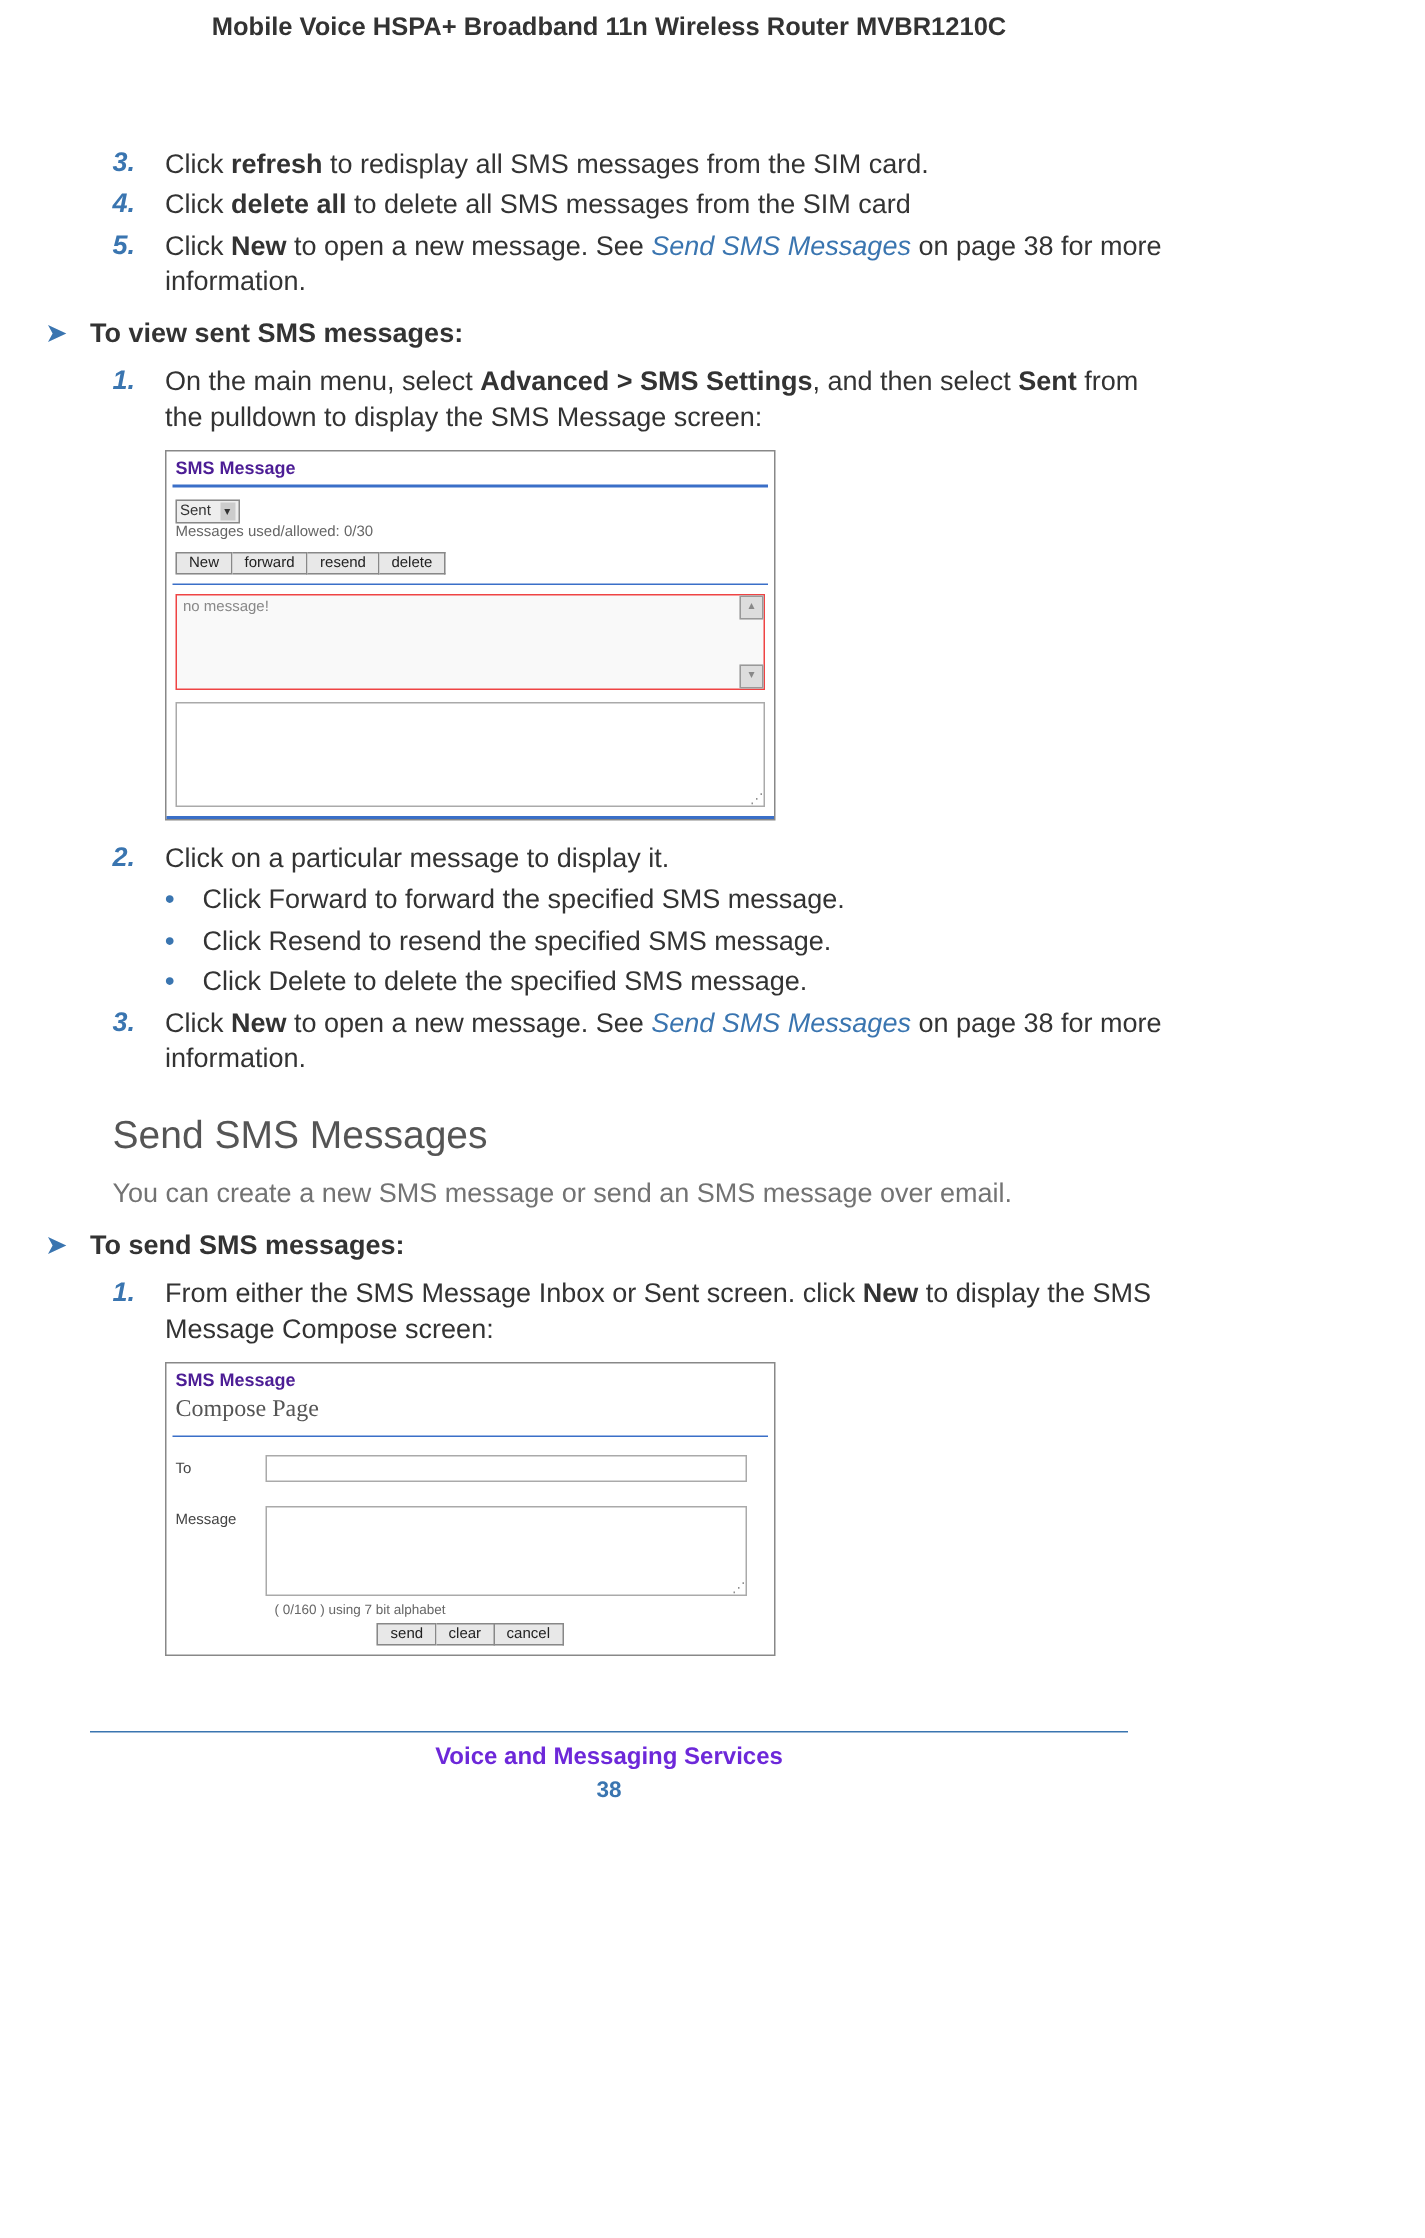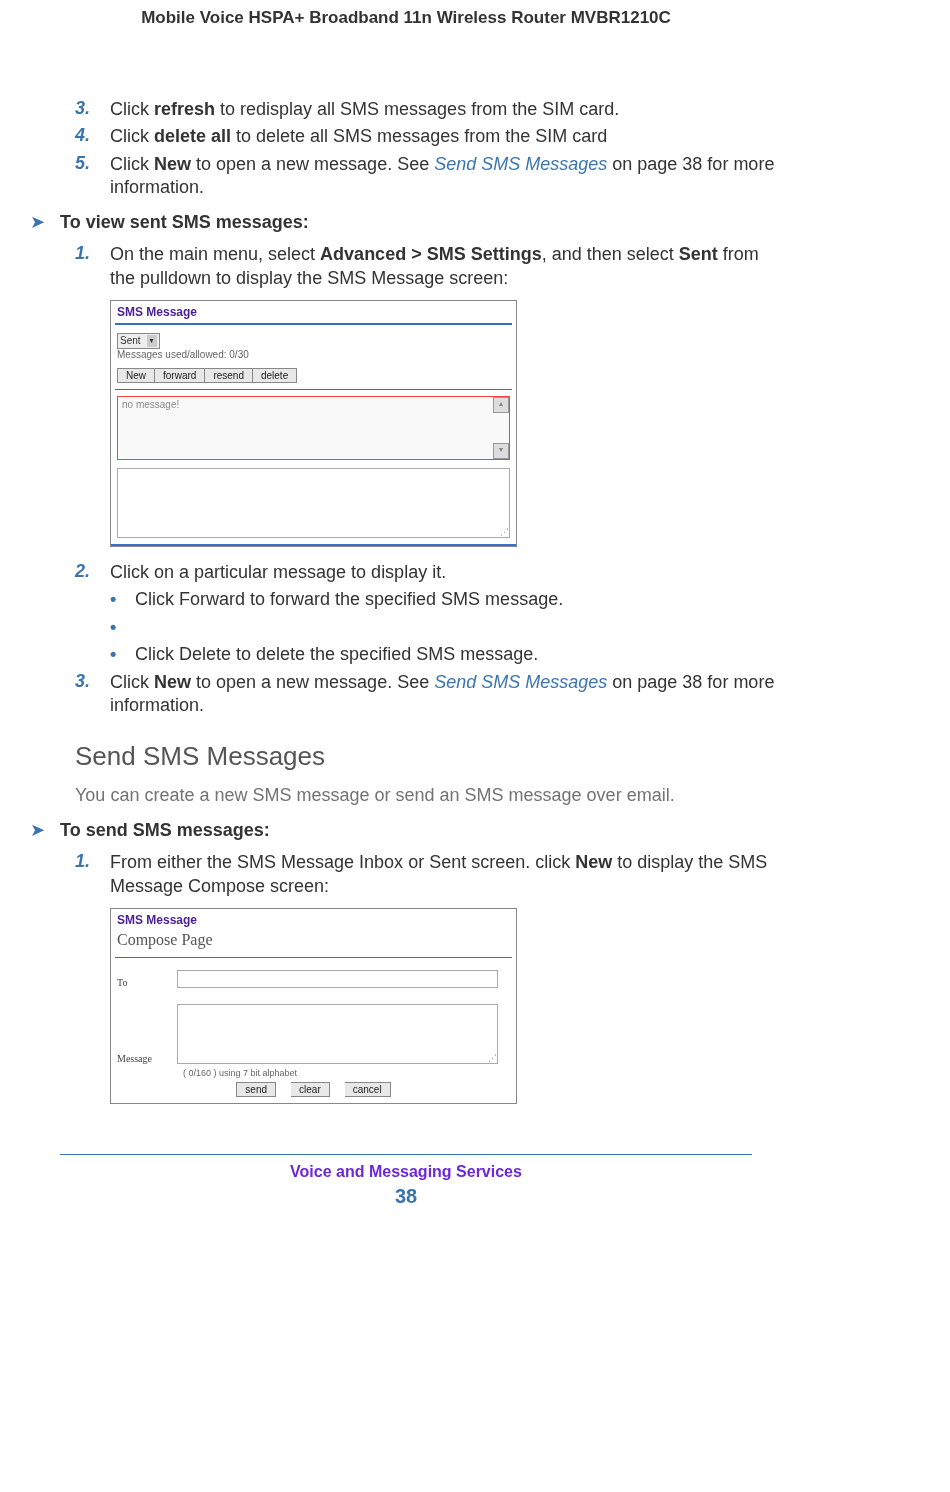--- a/index.html
+++ b/index.html
@@ -215,22 +215,21 @@
   }
   .compose-label {
     color: #555;
     font-size: 16px;
     padding: 2px 6px;
     font-family: Liberation Serif, serif;
   }
   .compose-row {
     display: flex;
     padding: 2px 6px;
-    align-items: flex-end;
-    font-family: Liberation Serif, serif;
+    align-items: flex-start;
   }
   .compose-field-label {
     width: 60px;
     font-size: 10px;
     color: #444;
     padding-top: 4px;
   }
   .compose-to {
     flex: 1;
     border: 1px solid #aaa;
@@ -248,38 +247,37 @@
   .counter {
     font-size: 9px;
     color: #666;
     margin-left: 66px;
     padding: 2px 6px;
   }
   .compose-btns {
     display: flex;
     justify-content: center;
     margin-top: 2px;
-    gap: 15px;
   }
   .footer-line {
     border: none;
     border-top: 1px solid #3a75b0;
     margin: 50px 30px 8px 30px;
   }
   .footer-text {
     text-align: center;
     font-weight: bold;
     font-size: 16px;
     color: #6d28d9;
   }
   .footer-page {
     text-align: center;
     color: #3a75b0;
     font-weight: bold;
-    font-size: 20px;
+    font-size: 15px;
     margin-top: 4px;
   }
 </style>
 </head>
 <body>
 
 <div class="page">
   <div class="header-title">Mobile Voice HSPA+ Broadband 11n Wireless Router MVBR1210C</div>
 
   <div class="step-row">
@@ -344,20 +342,21 @@
   <div class="step-row">
     <div class="step-num">2.</div>
     <div class="step-text">Click on a particular message to display it.</div>
   </div>
   <div class="sub-step-row">
     <div class="bullet">•</div>
     <div class="sub-step-text"><span>Click </span><span class="b">Forward</span><span> to forward the specified SMS message.</span></div>
   </div>
   <div class="sub-step-row">
     <div class="bullet">•</div>
+    <div class="sub-step-text"><span>Click </span><span class="b">Resend</span><span> to resend the specified SMS message.</span></div>
   </div>
   <div class="sub-step-row">
     <div class="bullet">•</div>
     <div class="sub-step-text"><span>Click </span><span class="b">Delete</span><span> to delete the specified SMS message.</span></div>
   </div>
 
   <div class="step-row">
     <div class="step-num">3.</div>
     <div class="step-text">
       <span>Click </span><span class="b">New</span><span> to open a new message. See </span><span class="link">Send SMS Messages</span><span> on page 38 for more information.</span>

